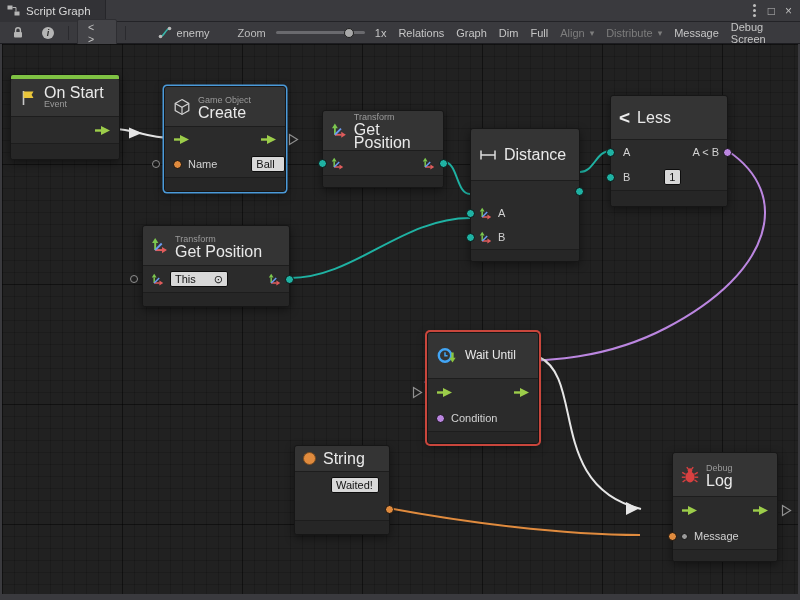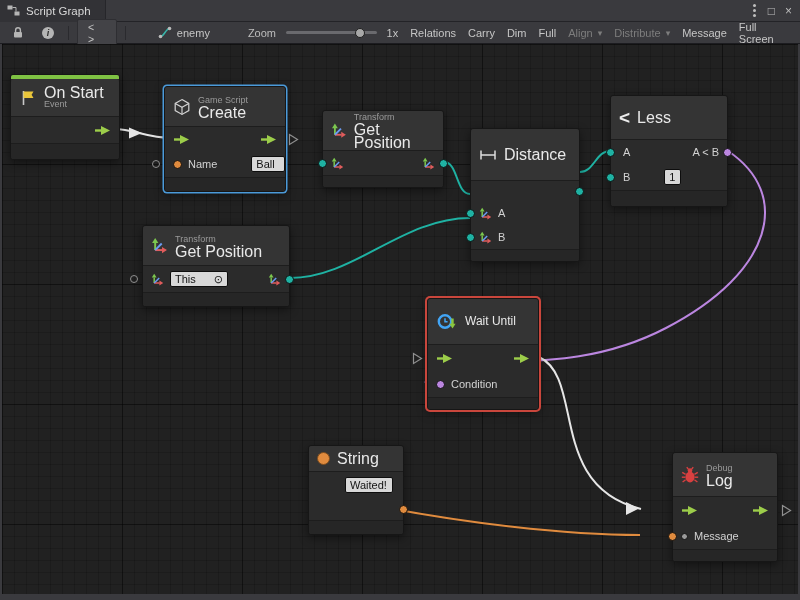--- a/index.html
+++ b/index.html
@@ -21,21 +21,21 @@
   .toolbar { height:22px; background:#3a3a3e; border-bottom:1px solid #1c1c20;
     display:flex; align-items:center; padding:0 6px; gap:6px; flex:none; color:#c6c6c6; }
   .tbtn { display:flex; align-items:center; gap:3px; padding:0 6px; height:18px; border-radius:2px; cursor:default; }
   .tbtn.dim { color:#7d7d7d; }
   .sep { width:1px; height:14px; background:#2a2a2e; margin:0 2px; }
   .info-icon { width:12px; height:12px; border-radius:50%; background:#b5b5b5; color:#2c2c2c;
     font-size:9px; font-weight:bold; font-style:italic; display:flex; align-items:center; justify-content:center; }
   .code-btn { font-size:10.5px; letter-spacing:1px; border:1px solid #2e2e32; background:#434347;
     padding:1px 10px; border-radius:2px; }
   .graphsel { display:flex; align-items:center; gap:5px; margin-left:24px; }
-  .zoomlbl { margin-left:32px; color:#bdbdbd; }
+  .zoomlbl { margin-left:22px; color:#bdbdbd; }
   .zoom-track { position:relative; width:92px; height:3px; background:#6a6a6e; border-radius:2px; margin:0 4px; }
   .zoom-handle { position:absolute; top:50%; left:82%; width:10px; height:10px; margin:-5px 0 0 -5px;
     border-radius:50%; background:#a8a8a8; border:1px solid #1f1f1f; }
   .tb-right { margin-left:auto; display:flex; align-items:center; }
   .chev { font-size:9px; margin-left:2px; }
 
   
   .canvas { position:relative; flex:1; background-color:#212121; overflow:hidden;
     border-left:2px solid #3a3a3e; border-right:2px solid #3a3a3e; border-bottom:6px solid #3a3a3e;
     background-image:
@@ -44,21 +44,21 @@
       linear-gradient(rgba(0,0,0,.16) 1px, transparent 1px),
       linear-gradient(90deg, rgba(0,0,0,.16) 1px, transparent 1px);
     background-size:120px 120px, 120px 120px, 12px 12px, 12px 12px; }
   .wires { position:absolute; left:0; top:0; z-index:1; pointer-events:none; }
   .wires path { pointer-events:stroke; }
 
   
   .node { position:absolute; z-index:2; background:#2b2b2b; border:1px solid #161616;
     border-radius:3px; box-shadow:0 3px 10px rgba(0,0,0,.45); }
   .node-sel  { box-shadow:0 0 0 1.5px #4b9ad9, 0 3px 10px rgba(0,0,0,.5); }
-  .node-alert{ box-shadow:0 0 0 2px #c9463c, 0 3px 10px rgba(0,0,0,.5); }
+  .node-alert{ box-shadow:0 0 0 2px #c9463c, 0 3px 10px rgba(0,0,0,.5);margin-top:34px; }
   .nhead { display:flex; align-items:center; gap:7px; padding:0 8px; background:#343434;
     border-bottom:1px solid #1d1d1d; border-radius:3px 3px 0 0; }
   .ncat   { font-size:9px; color:#9a9a9a; line-height:11px; }
   .ntitle { font-size:16px; color:#e9e9e9; line-height:13px; }
   .accent { height:4px; background:#7fc243; border-radius:2px 2px 0 0; }
   .row { position:relative; display:flex; align-items:center; gap:6px; padding:0 8px; }
   .nfoot { background:#262626; border-top:1px solid #1d1d1d; border-radius:0 0 3px 3px; }
   .spacer { flex:1; }
   .plabel { color:#d2d2d2; }
 
@@ -120,33 +120,33 @@
         </svg>
       <span>enemy</span>
     </span>
     <span class="zoomlbl">Zoom</span>
     <span class="zoom-track">
       <span class="zoom-handle"></span>
     </span>
     <span>1x</span>
     <span class="tb-right">
       <span class="tbtn">Relations</span>
-      <span class="tbtn">Carry</span>
+      <span class="tbtn">Graph</span>
       <span class="tbtn">Dim</span>
       <span class="tbtn">Full</span>
       <span class="tbtn dim">
           <span>Align</span>
           <span class="chev">▾</span>
         </span>
       <span class="tbtn dim">
           <span>Distribute</span>
           <span class="chev">▾</span>
         </span>
       <span class="tbtn">Message</span>
-      <span class="tbtn">Full Screen</span>
+      <span class="tbtn">Debug Screen</span>
     </span>
   </div>
 
   <div class="canvas">
 
     <svg class="wires" width="796" height="552" viewBox="0 0 796 552">
       <path d="M112 85 C 132 85 144 94 170 94" stroke="#e6e6e6" stroke-width="2" fill="none"></path>
       <polygon points="127,83.5 140,89 127,94.5" fill="#e6e6e6"></polygon>
       <path d="M442 118 C 456 118 454 150 468 150" stroke="#1fb2a3" stroke-width="2" fill="none"></path>
       <path d="M288 234 C 352 234 400 174 468 174" stroke="#1fb2a3" stroke-width="2" fill="none"></path>
@@ -180,21 +180,21 @@
     </div>
 
     <div class="node node-sel" style="left:162px;top:42px;width:122px">
       <div class="nhead" style="height:40px">
         <svg width="18" height="18" viewBox="0 0 18 18" fill="none" stroke="#d2d2d2" stroke-width="1.2">
             <path d="M9 1.6 L15.8 5.4 V12.6 L9 16.4 L2.2 12.6 V5.4 Z"></path>
             <path d="M2.2 5.4 L9 9.2 L15.8 5.4"></path>
             <path d="M9 9.2 V16.4"></path>
           </svg>
         <span>
-          <span class="ncat" style="display:block">Game Script</span>
+          <span class="ncat" style="display:block">Game Object</span>
           <span class="ntitle" style="display:block">Create</span>
         </span>
       </div>
       <div class="row" style="height:24px">
         <svg width="17" height="11" viewBox="0 0 17 11">
             <path d="M1 5.5 H8" stroke="#9ccd4a" stroke-width="2.4" fill="none"></path>
             <path d="M7 1 L16 5.5 L7 10 Z" fill="#9ccd4a"></path>
           </svg>
         <span class="spacer"></span>
         <svg width="17" height="11" viewBox="0 0 17 11">
@@ -374,21 +374,21 @@
             <path d="M7 1 L16 5.5 L7 10 Z" fill="#9ccd4a"></path>
           </svg>
       </div>
       <div class="row" style="height:26px">
         <span class="dot c-purple"></span>
         <span class="plabel">Condition</span>
       </div>
       <div class="nfoot" style="height:12px"></div>
     </div>
 
-    <div class="node" style="left:306px;top:401px;width:96px">
+    <div class="node" style="left:292px;top:401px;width:96px">
       <div class="nhead" style="height:26px">
         <span class="circle-icon"></span>
         <span class="ntitle">String</span>
       </div>
       <div class="row" style="height:26px">
         <input class="field" style="width: 48px;" value="Waited!">
       </div>
       <div class="row" style="height:22px">
         <span class="dot c-orange edge r"></span>
       </div>

